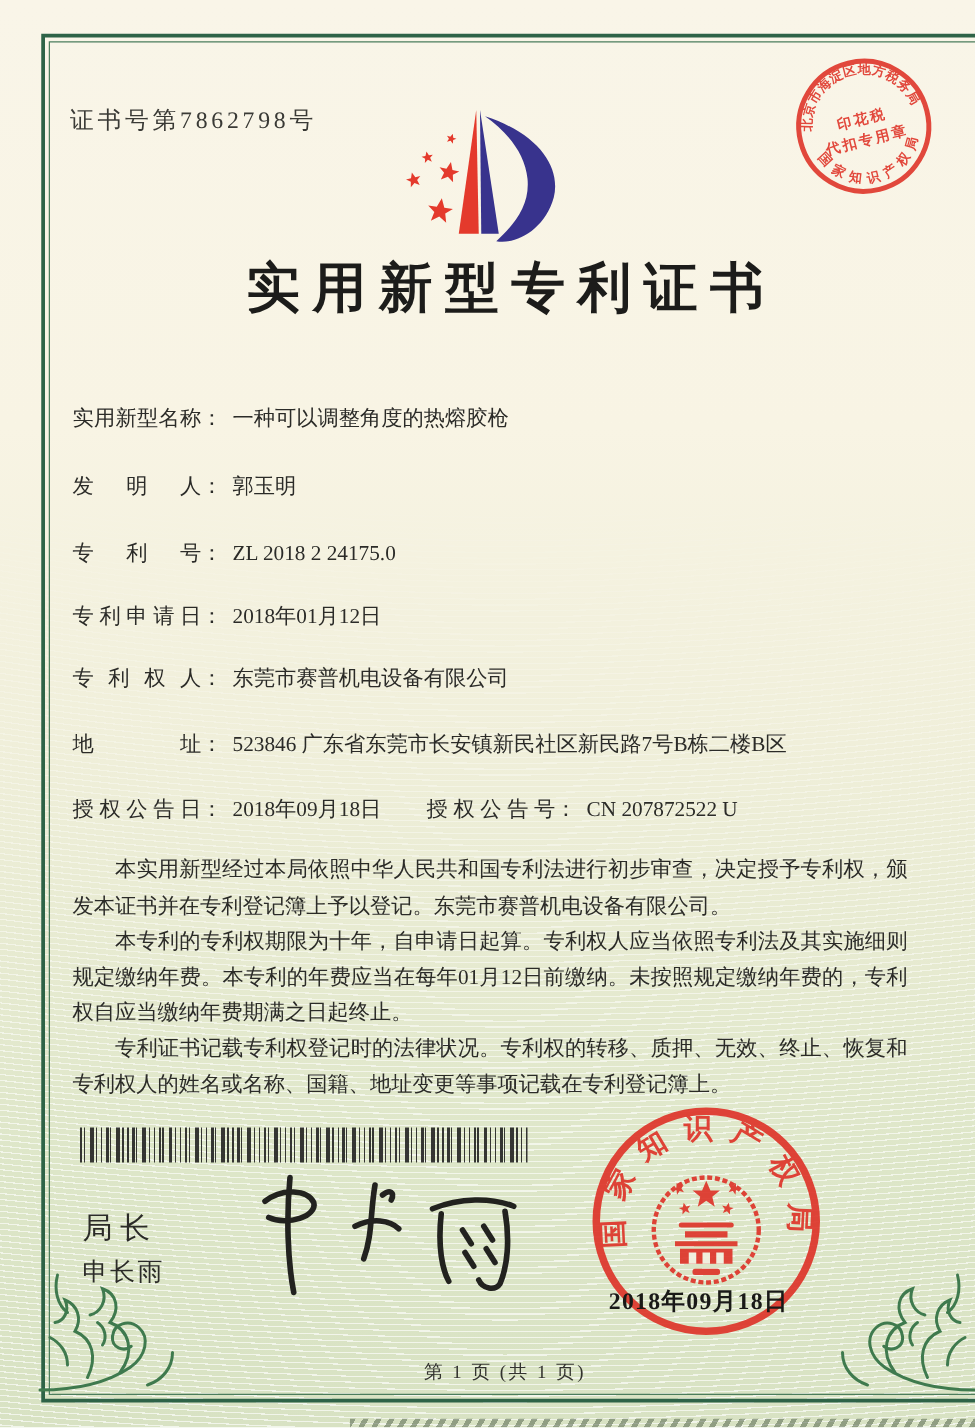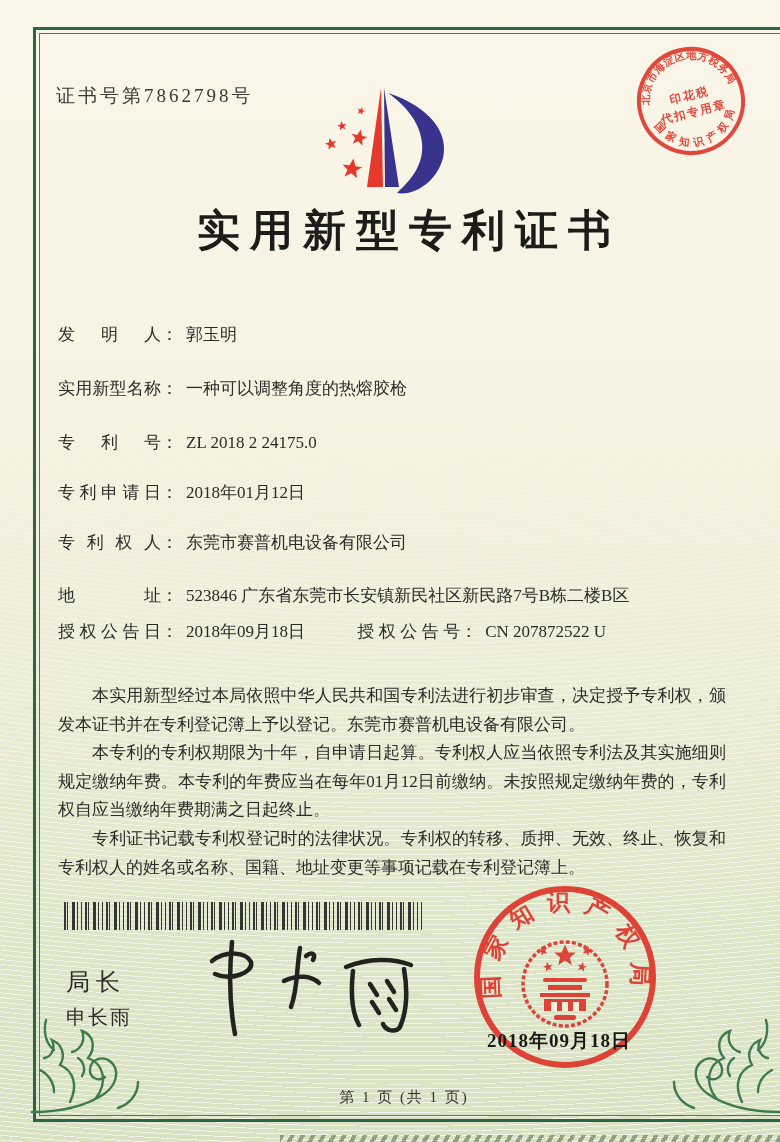--- a/index.html
+++ b/index.html
@@ -14,22 +14,22 @@
   .border-outer{position:absolute;left:33px;top:27px;right:20px;bottom:20px;border:3px solid #2e6347;}
   .border-inner{position:absolute;left:39px;top:33px;right:26px;bottom:26px;border:1px solid #4b7d5c;}
   .cert-no{position:absolute;left:56px;top:83px;font-size:19px;letter-spacing:3px;color:#3a3a36;}
   .title{position:absolute;left:0;right:0;top:202px;text-align:center;font-size:43px;font-weight:bold;
          letter-spacing:10px;padding-left:10px;color:#1c1c1a;}
   .fields{position:absolute;left:58px;top:322px;width:680px;font-size:17px;line-height:26px;}
   .frow{white-space:nowrap;}
   .flabel{display:inline-block;width:103px;text-align:justify;text-align-last:justify;vertical-align:top;}
   .fcolon{display:inline-block;vertical-align:top;margin-right:8px;}
   .fvalue{display:inline-block;width:548px;vertical-align:top;white-space:normal;}
-  .mb1{margin-bottom:28px;} .mb2{margin-bottom:24px;} .mb3{margin-bottom:27px;} .mb4{margin-bottom:10px;}
-  .grant-no-part{display:inline-block;margin-left:48px;}
+  .mb1{margin-bottom:28px;} .mb2{margin-bottom:24px;} .mb3{margin-bottom:27px;} .mb4{margin-bottom:26px;}
+  .grant-no-part{display:inline-block;margin-left:32px;}
   .paras{position:absolute;left:58px;top:682px;width:668px;font-size:17px;line-height:28.6px;text-align:justify;}
   .paras p{margin:0;text-indent:2em;}
   .barcode{position:absolute;left:64px;top:902px;width:358px;height:28px;opacity:.88;
     background:repeating-linear-gradient(90deg,#1d1d1d 0 2px,transparent 2px 3px,#1d1d1d 3px 4px,transparent 4px 8px,#1d1d1d 8px 11px,transparent 11px 13px,#1d1d1d 13px 14px,transparent 14px 17px,#1d1d1d 17px 18px,transparent 18px 21px);}
   .director-title{position:absolute;left:66px;top:966px;font-size:24px;letter-spacing:6px;}
   .director-name{position:absolute;left:66px;top:1004px;font-size:20px;letter-spacing:2px;}
   .signature{position:absolute;left:188px;top:928px;}
   .seal{position:absolute;left:472px;top:884px;opacity:.92;}
   .seal-date{position:absolute;left:487px;top:1028px;font-size:19px;font-weight:bold;letter-spacing:1px;color:#191917;}
   .tax-stamp{position:absolute;left:631px;top:41px;transform:rotate(-14deg);opacity:.92;}
@@ -69,22 +69,22 @@
     <g fill="#38338d">
       <polygon points="89,8 104,107 90,107"></polygon>
       <path d="M 93 13 C 136 27 154 54 148 78 C 141 104 117 116 102 113
                C 117 99 129 84 127 63 C 125 42 110 25 93 13 Z"></path>
     </g>
   </svg>
 
   <div class="title">实用新型专利证书</div>
 
   <div class="fields">
+    <div class="frow mb1"><span class="flabel">实用新型名称</span><span class="fcolon">：</span><span class="fvalue">一种可以调整角度的热熔胶枪</span></div>
     <div class="frow mb1"><span class="flabel">发明人</span><span class="fcolon">：</span><span class="fvalue">郭玉明</span></div>
-    <div class="frow mb1"><span class="flabel">实用新型名称</span><span class="fcolon">：</span><span class="fvalue">一种可以调整角度的热熔胶枪</span></div>
     <div class="frow mb2"><span class="flabel">专利号</span><span class="fcolon">：</span><span class="fvalue">ZL 2018 2 24175.0</span></div>
     <div class="frow mb2"><span class="flabel">专利申请日</span><span class="fcolon">：</span><span class="fvalue">2018年01月12日</span></div>
     <div class="frow mb3"><span class="flabel">专利权人</span><span class="fcolon">：</span><span class="fvalue">东莞市赛普机电设备有限公司</span></div>
     <div class="frow mb4"><span class="flabel">地址</span><span class="fcolon">：</span><span class="fvalue">523846 广东省东莞市长安镇新民社区新民路7号B栋二楼B区</span></div>
     <div class="frow">
       <span><span class="flabel">授权公告日</span><span class="fcolon">：</span><span>2018年09月18日</span></span>
       <span class="grant-no-part"><span class="flabel">授权公告号</span><span class="fcolon">：</span><span>CN 207872522 U</span></span>
     </div>
   </div>
 

